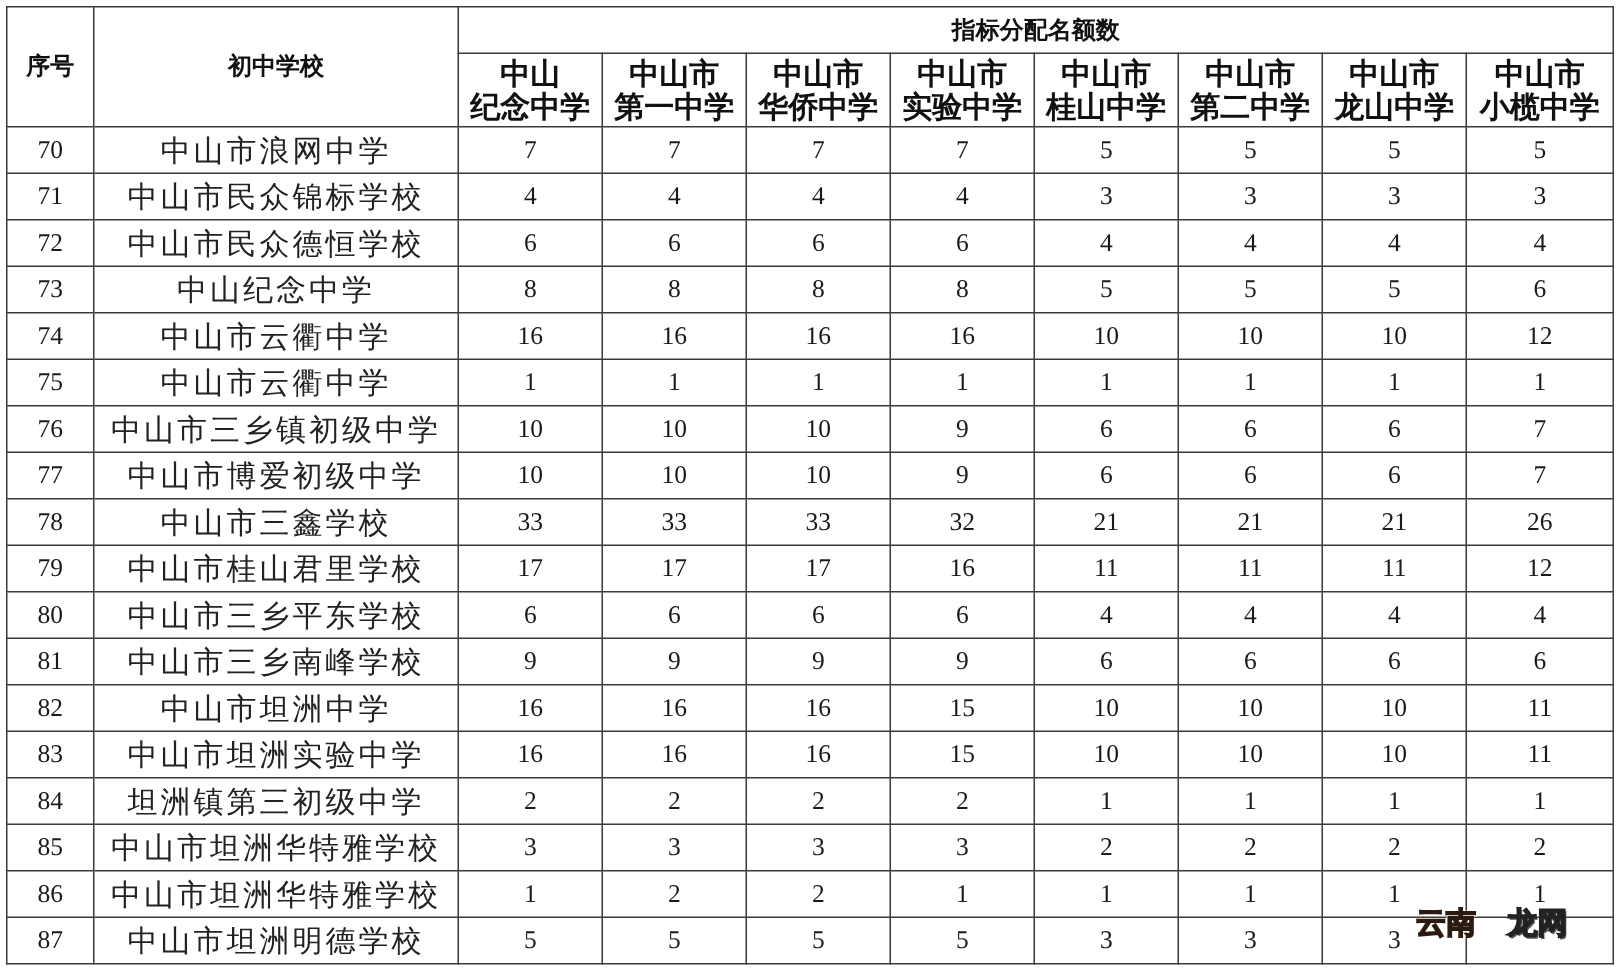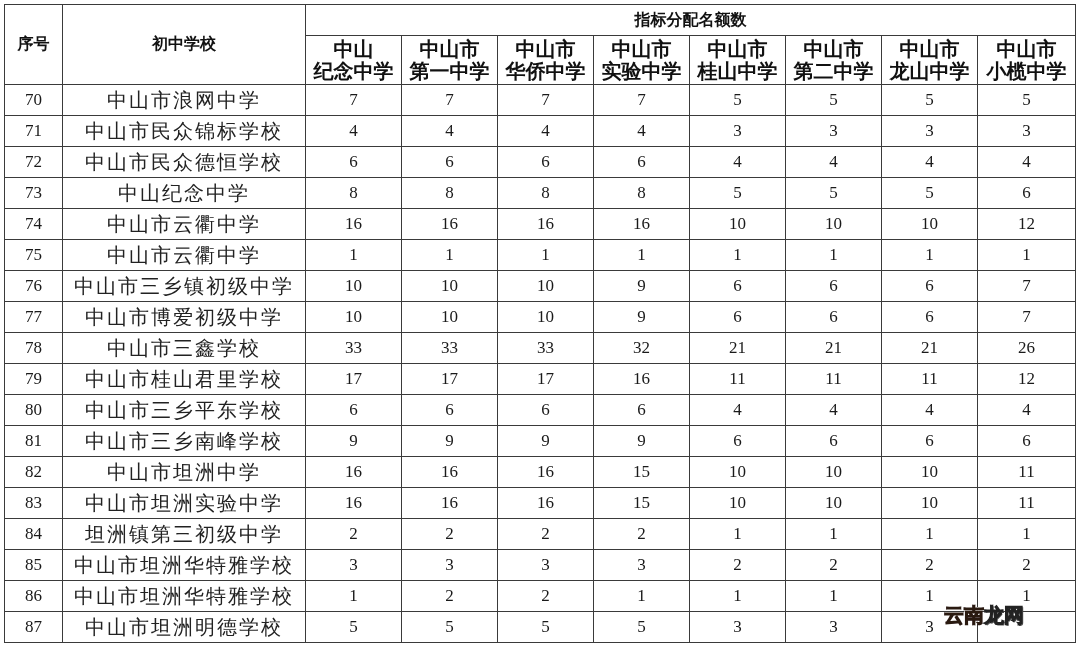--- a/index.html
+++ b/index.html
@@ -20,21 +20,21 @@
   th.tall { height: 79px; }
   td { height: 30px; font-size: 17px; }
   td.school { font-family: "DejaVu Sans", "Liberation Sans", sans-serif; font-size: 20px; letter-spacing: 2px; color: #222; }
   td.num { font-family: "Liberation Serif", serif; }
   .watermark {
     position: absolute; left: 944px; top: 603px;
     font-family: "DejaVu Sans", sans-serif; font-weight: bold; font-size: 20px;
     letter-spacing: 0px; line-height: 24px;
   }
   .wm-a { color: #4c1d95; -webkit-text-stroke: 1px #2a1a10; text-shadow: 1px 1px 0 #fff, -1px -1px 0 #fff; }
-  .wm-b { color: #ffffff; -webkit-text-stroke: 1px #222; text-shadow: 1px 1px 0 #555; }
+  .wm-b { color: #ffffff; -webkit-text-stroke: 1px #222; text-shadow: 1px 1px 0 #555; padding-left: 21px; }
 </style>
 </head>
 <body>
 
 <table class="quota">
   <colgroup>
     <col style="width:58px">
       <col style="width:243px">
     <col style="width:96px">
       <col style="width:96px">

